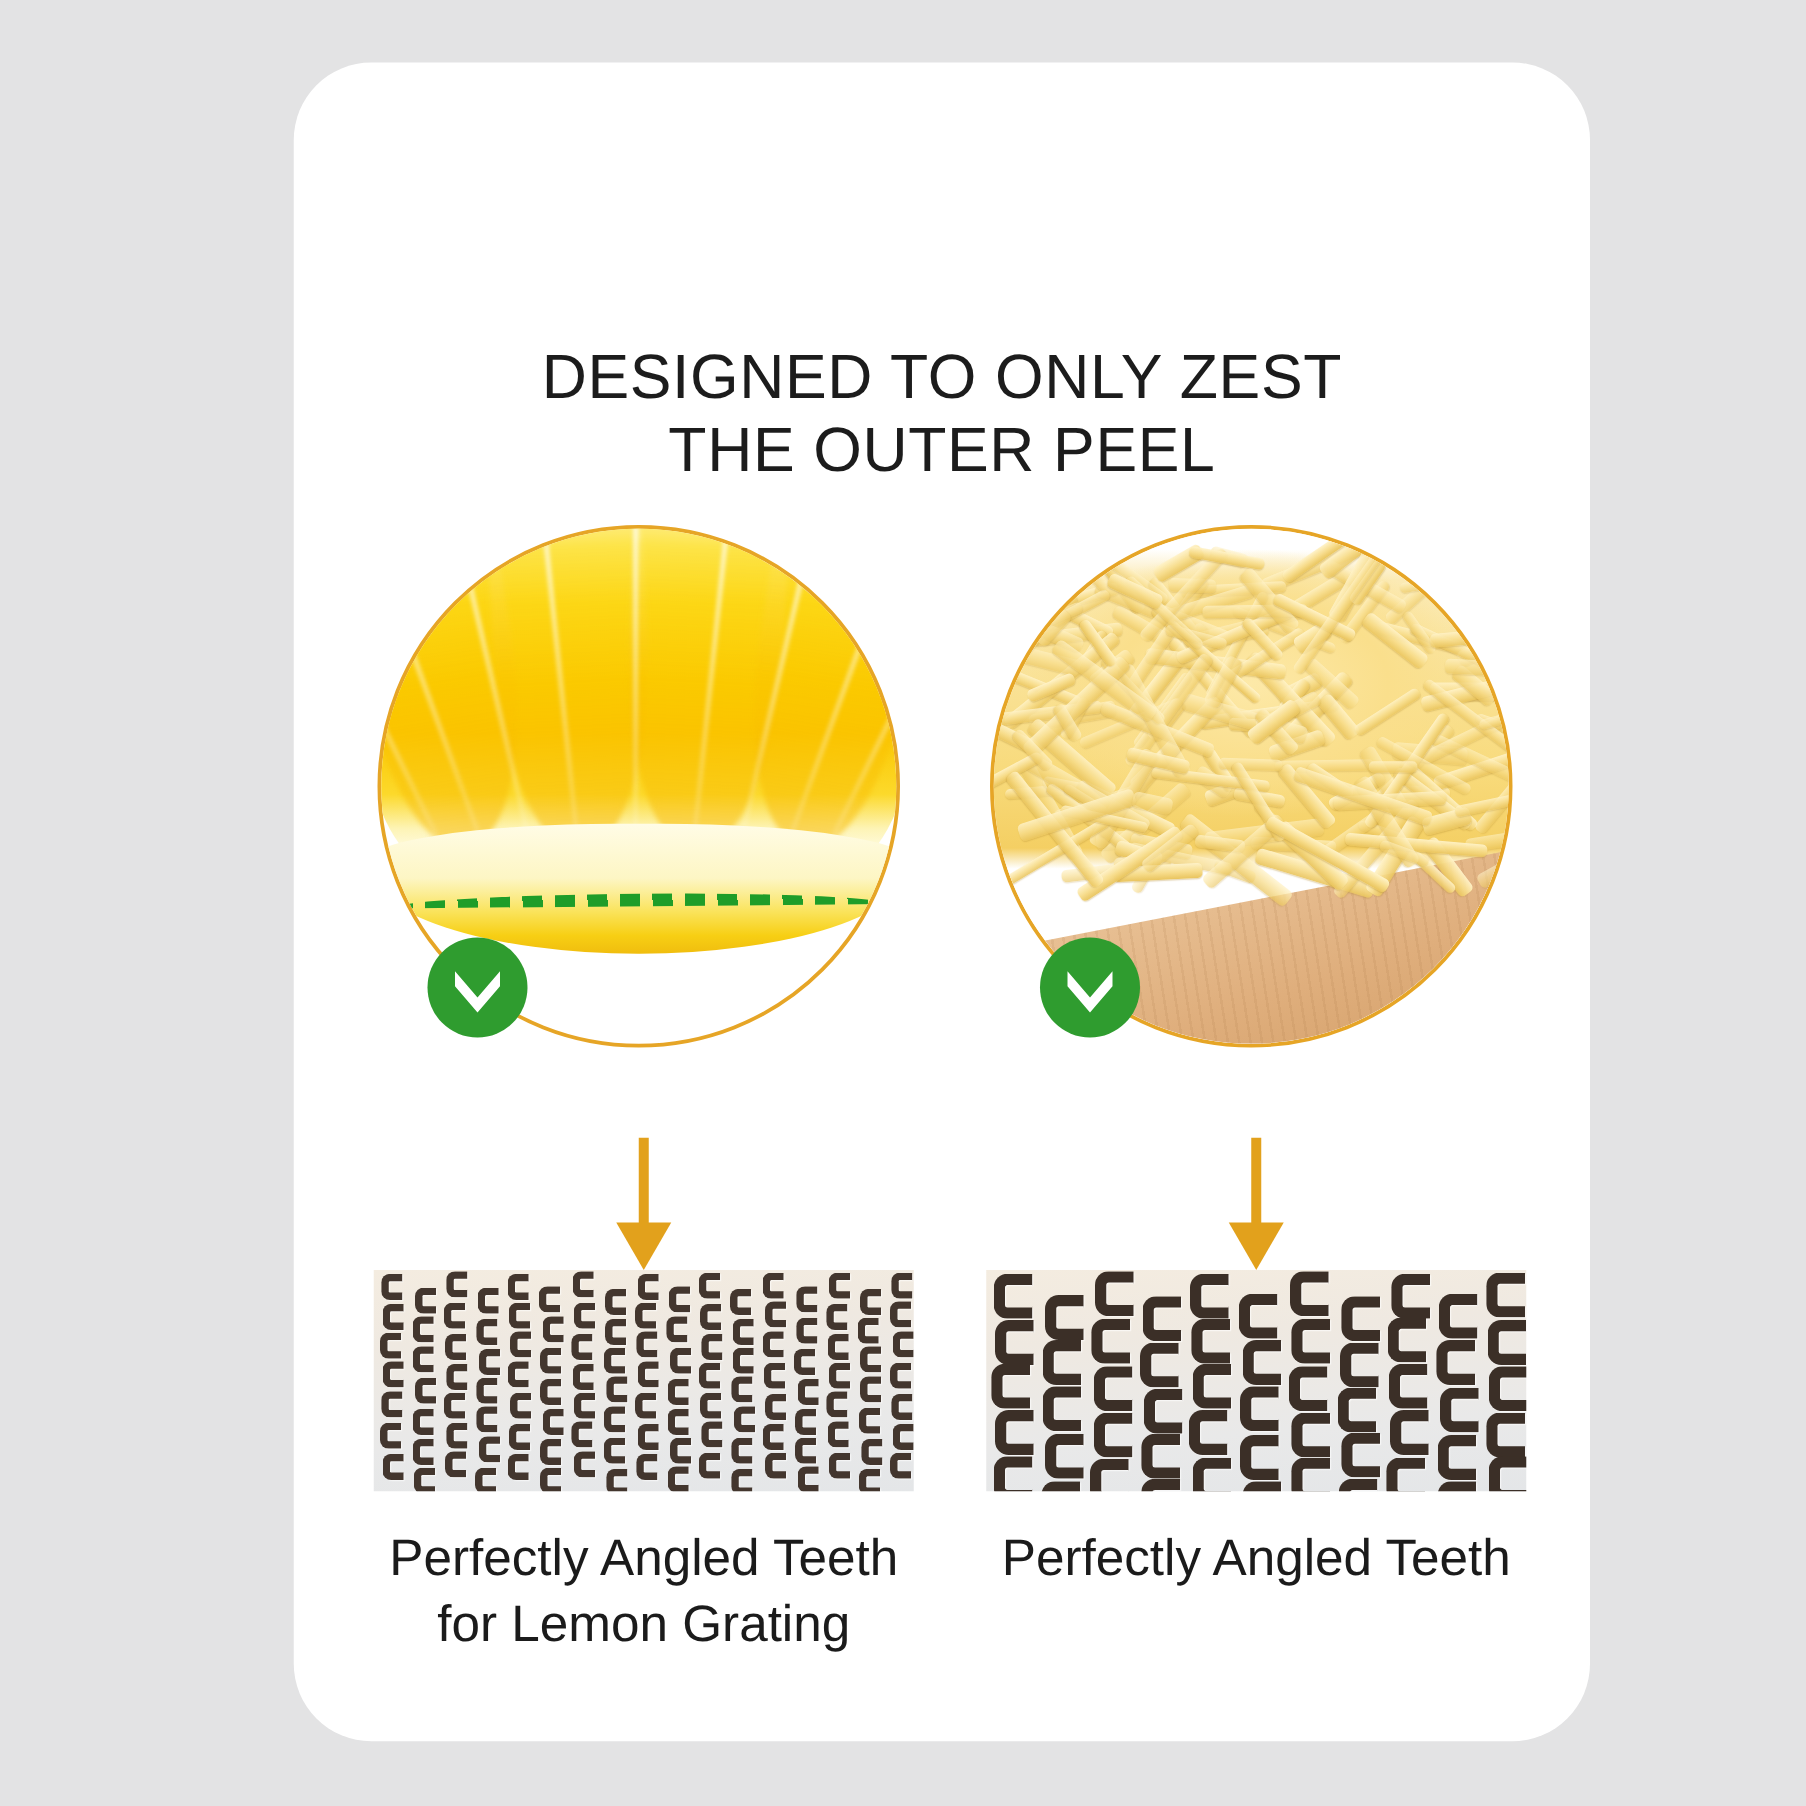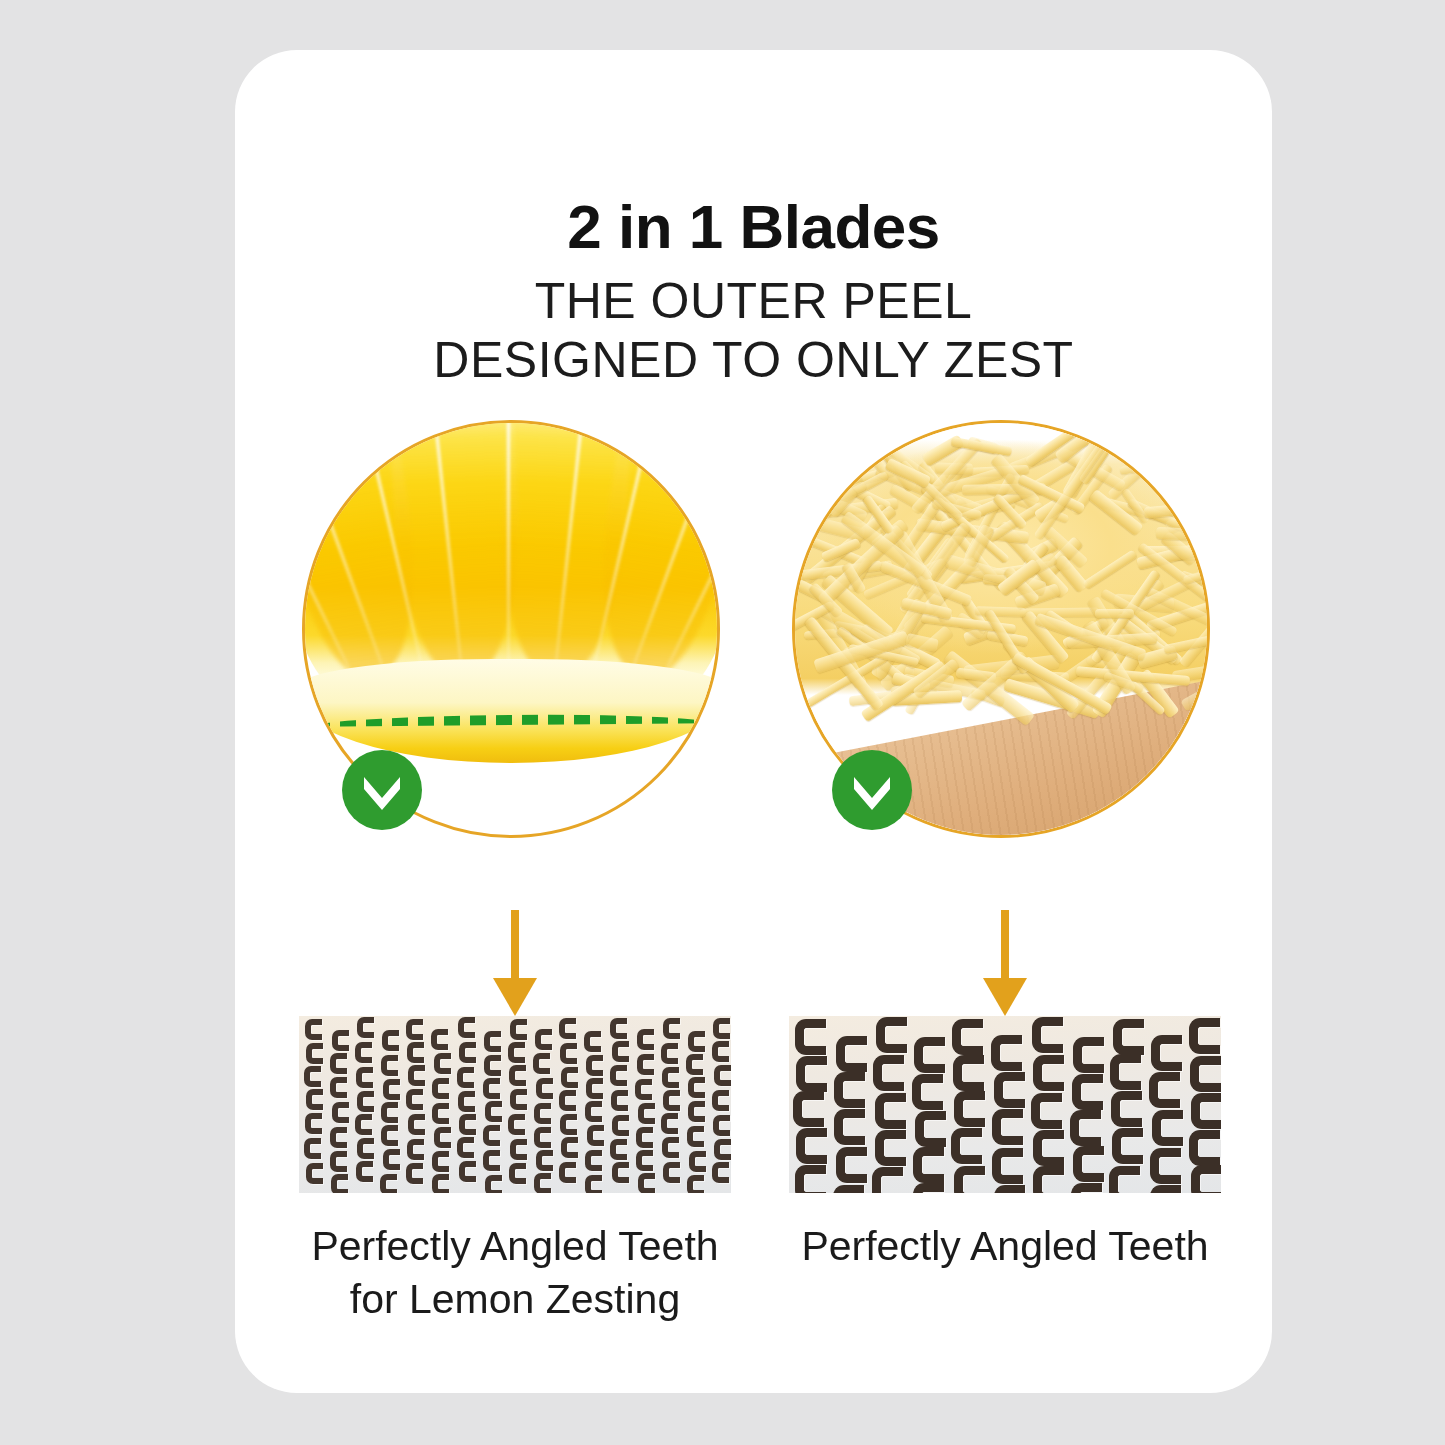--- a/index.html
+++ b/index.html
@@ -289,25 +289,24 @@
   }
   .caption .cline { display: block; }
 </style>
 </head>
 <body>
 
 <div id="stage">
 
   <div class="card">
 
-    <h1 class="title">2 in 1 Blades</h1>
 
     <div class="subtitle">
+      <span class="sline">DESIGNED TO ONLY ZEST</span>
       <span class="sline">THE OUTER PEEL</span>
-      <span class="sline">DESIGNED TO ONLY ZEST</span>
     </div>
 
     <div class="panels">
 
       <div class="panel left">
 
         <div class="circle-wrap">
           <div class="photo-circle">
             <div class="lemon-art">
               <div class="lemon-body">
@@ -462,21 +461,21 @@
               <span class="tooth" style="left:312.7px;top:146.3px"></span>
               <span class="tooth" style="left:338.7px;top:157.0px"></span>
               <span class="tooth" style="left:363.5px;top:146.0px"></span>
               <span class="tooth" style="left:387.9px;top:159.0px"></span>
               <span class="tooth" style="left:412.8px;top:145.8px"></span>
             </div>
         </div>
 
         <div class="caption">
           <span class="cline">Perfectly Angled Teeth</span>
-          <span class="cline">for Lemon Zesting</span>
+          <span class="cline">for Lemon Grating</span>
         </div>
       </div>
 
       <div class="panel right">
 
         <div class="circle-wrap">
           <div class="photo-circle">
             <div class="cheese-art">
               <div class="board"></div>
               <div class="shred-pile" style="position: absolute; left: 0px; top: 0px; width: 100%; height: 100%;">

